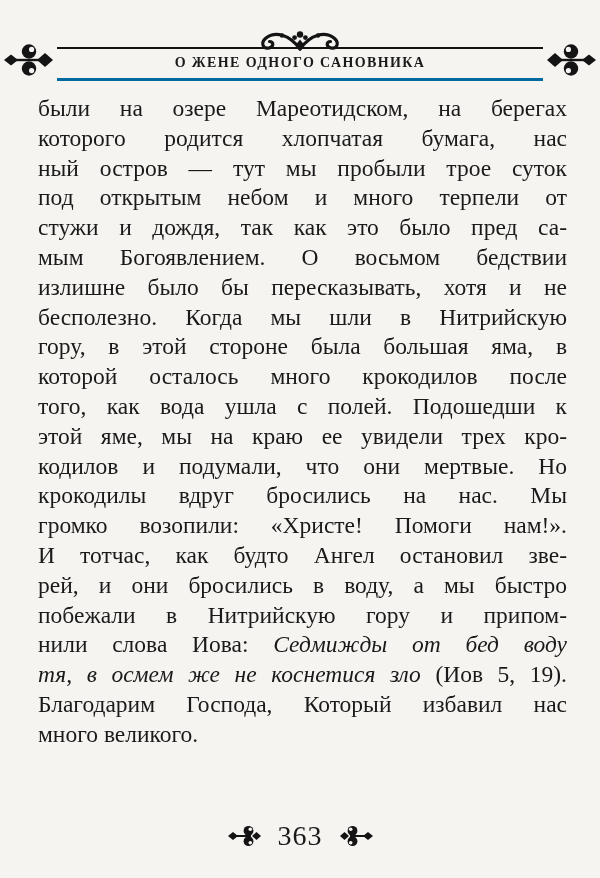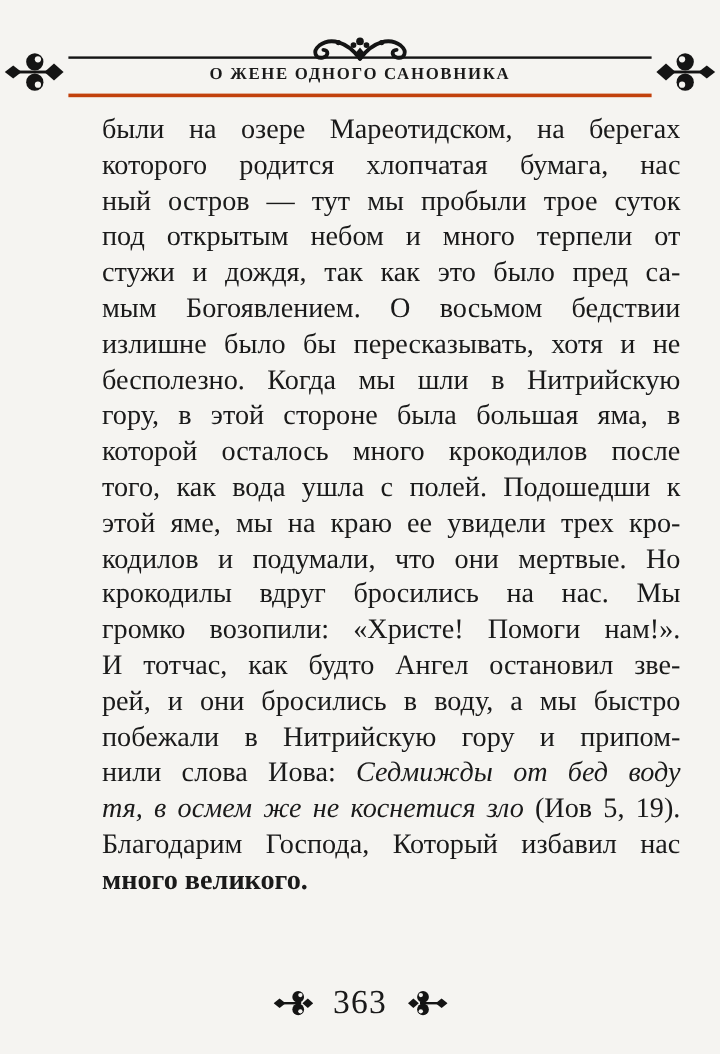--- a/index.html
+++ b/index.html
@@ -10,40 +10,40 @@
     color:#1a1a1a;
     -webkit-font-smoothing:antialiased;
   }
   .page { position:relative; width:600px; height:878px; overflow:hidden; }
 
   
   .chapter-header { position:absolute; top:28px; left:0; right:0; height:54px; }
   .band {
     position:absolute; left:57px; right:57px; top:19px; height:29px;
     border-top:2px solid #141414;
-    border-bottom:3px solid #c2410c;
+    border-bottom:3px solid #0369a1;
     display:flex; align-items:center; justify-content:center;
   }
   .running-title {
     font-weight:bold; font-size:14px; letter-spacing:1.4px;
     transform:translateY(-1px);
     white-space:nowrap;
   }
   .crest { position:absolute; top:-21px; left:50%; transform:translateX(-50%); line-height:0; }
   .fleuron { position:absolute; top:13px; line-height:0; }
   .fleuron.left  { left:3px; }
   .fleuron.right { right:3px; transform:scaleX(-1); }
 
   
   .body-text { position:absolute; left:38px; right:33px; top:94px; }
   .line {
     font-size:23.5px; line-height:29.8px;
-    text-align:justify; text-align-last:justify;margin-left:47px;
+    text-align:justify; text-align-last:justify;
   }
-  .line:last-child { text-align-last:left;font-weight:bold; }
+  .line:last-child { text-align-last:left; }
   .em { font-style:italic; }
 
   
   .page-footer {
     position:absolute; left:0; right:0; top:820px;
     display:flex; justify-content:center; align-items:center; gap:17px;
   }
   .page-number { font-size:28px; letter-spacing:1px; }
   .orn { line-height:0; }
   .orn.right { transform:scaleX(-1); }

